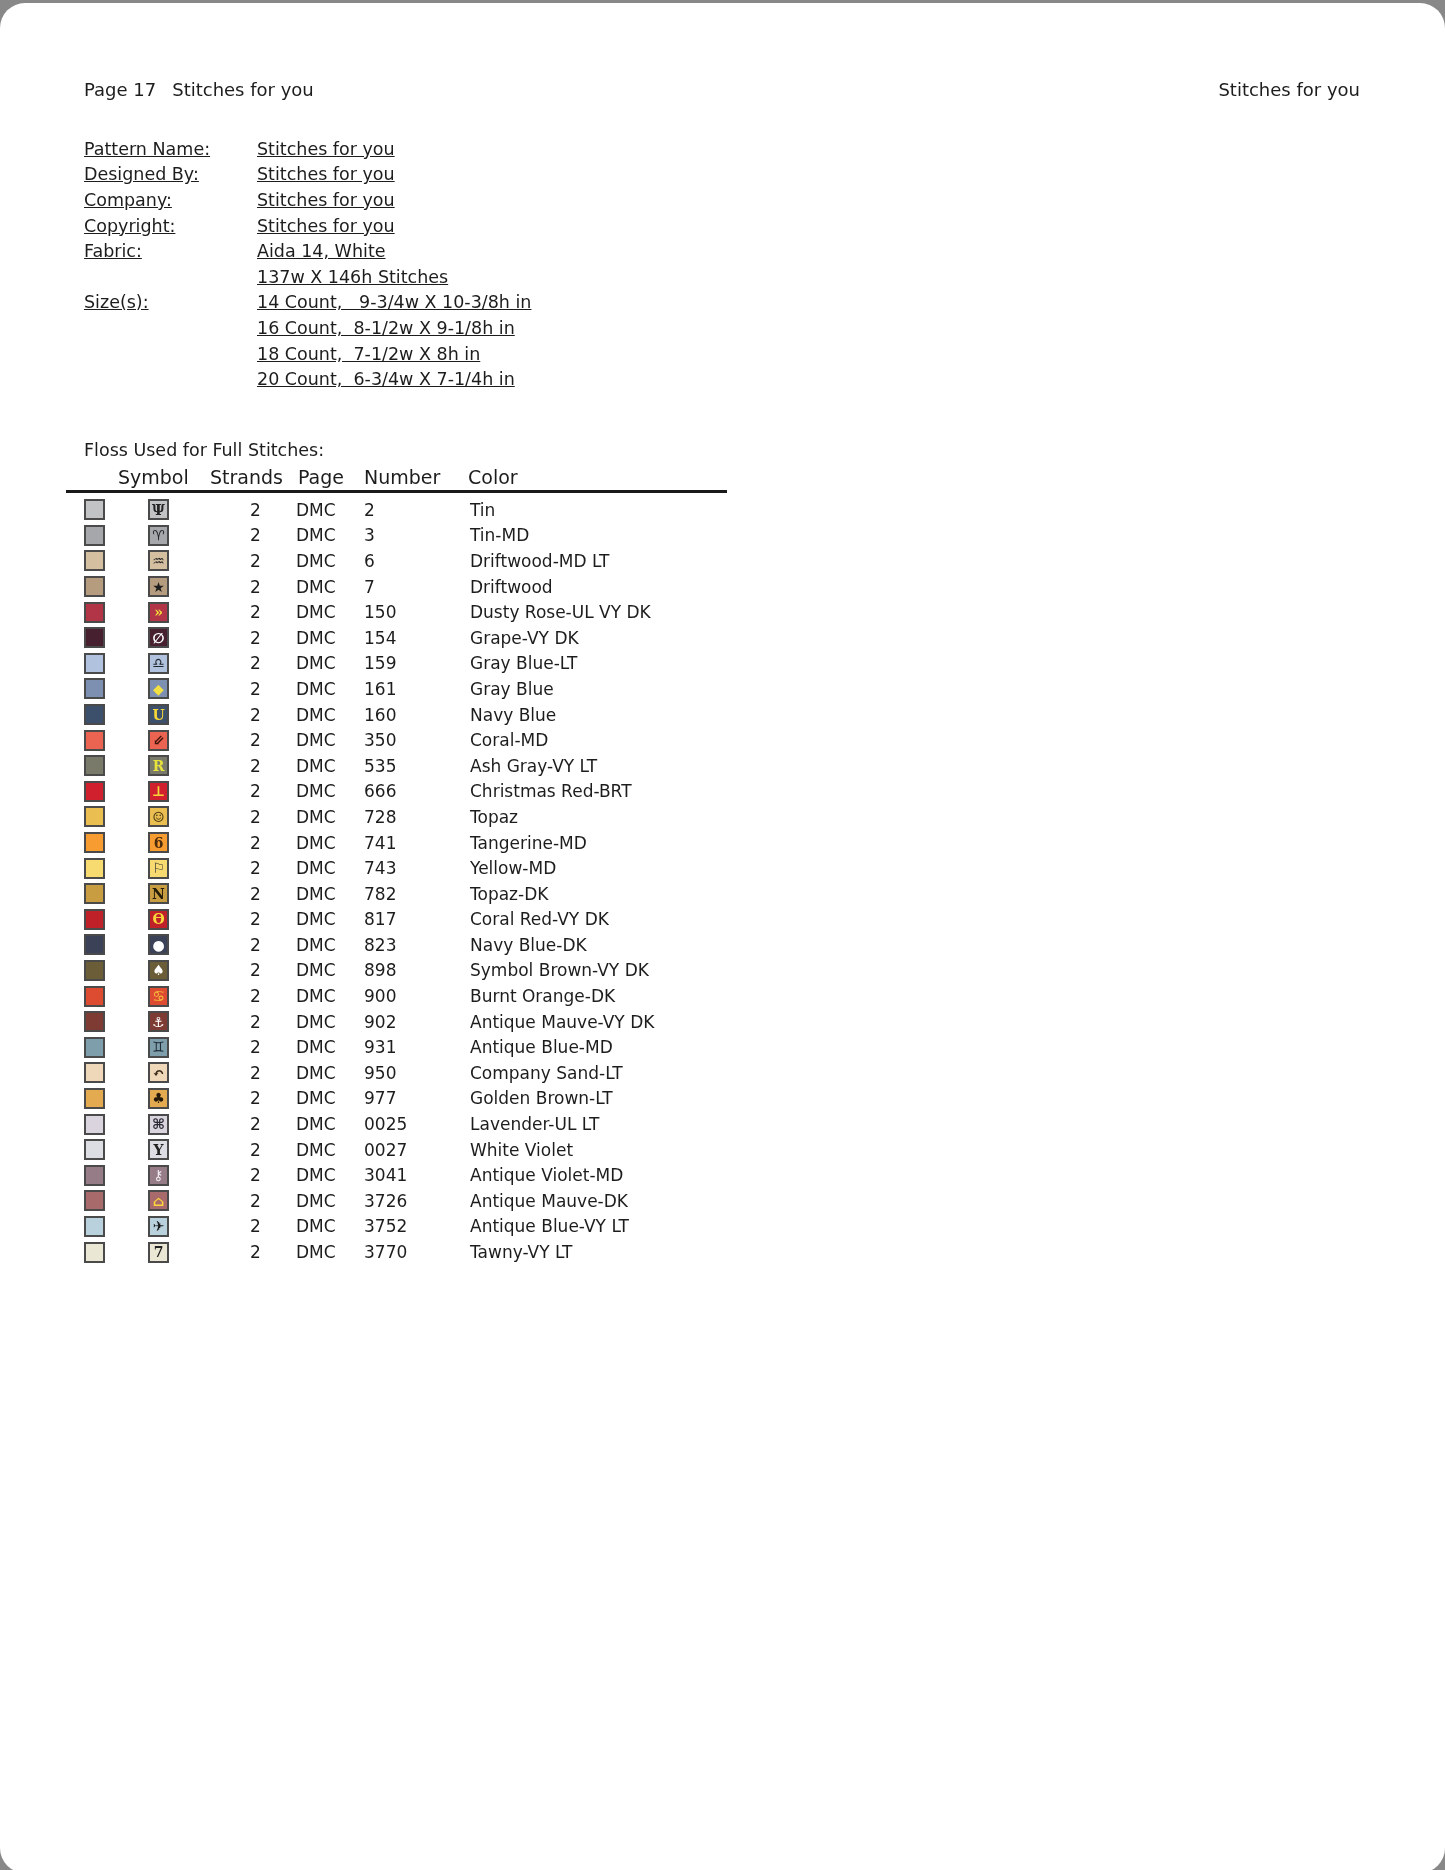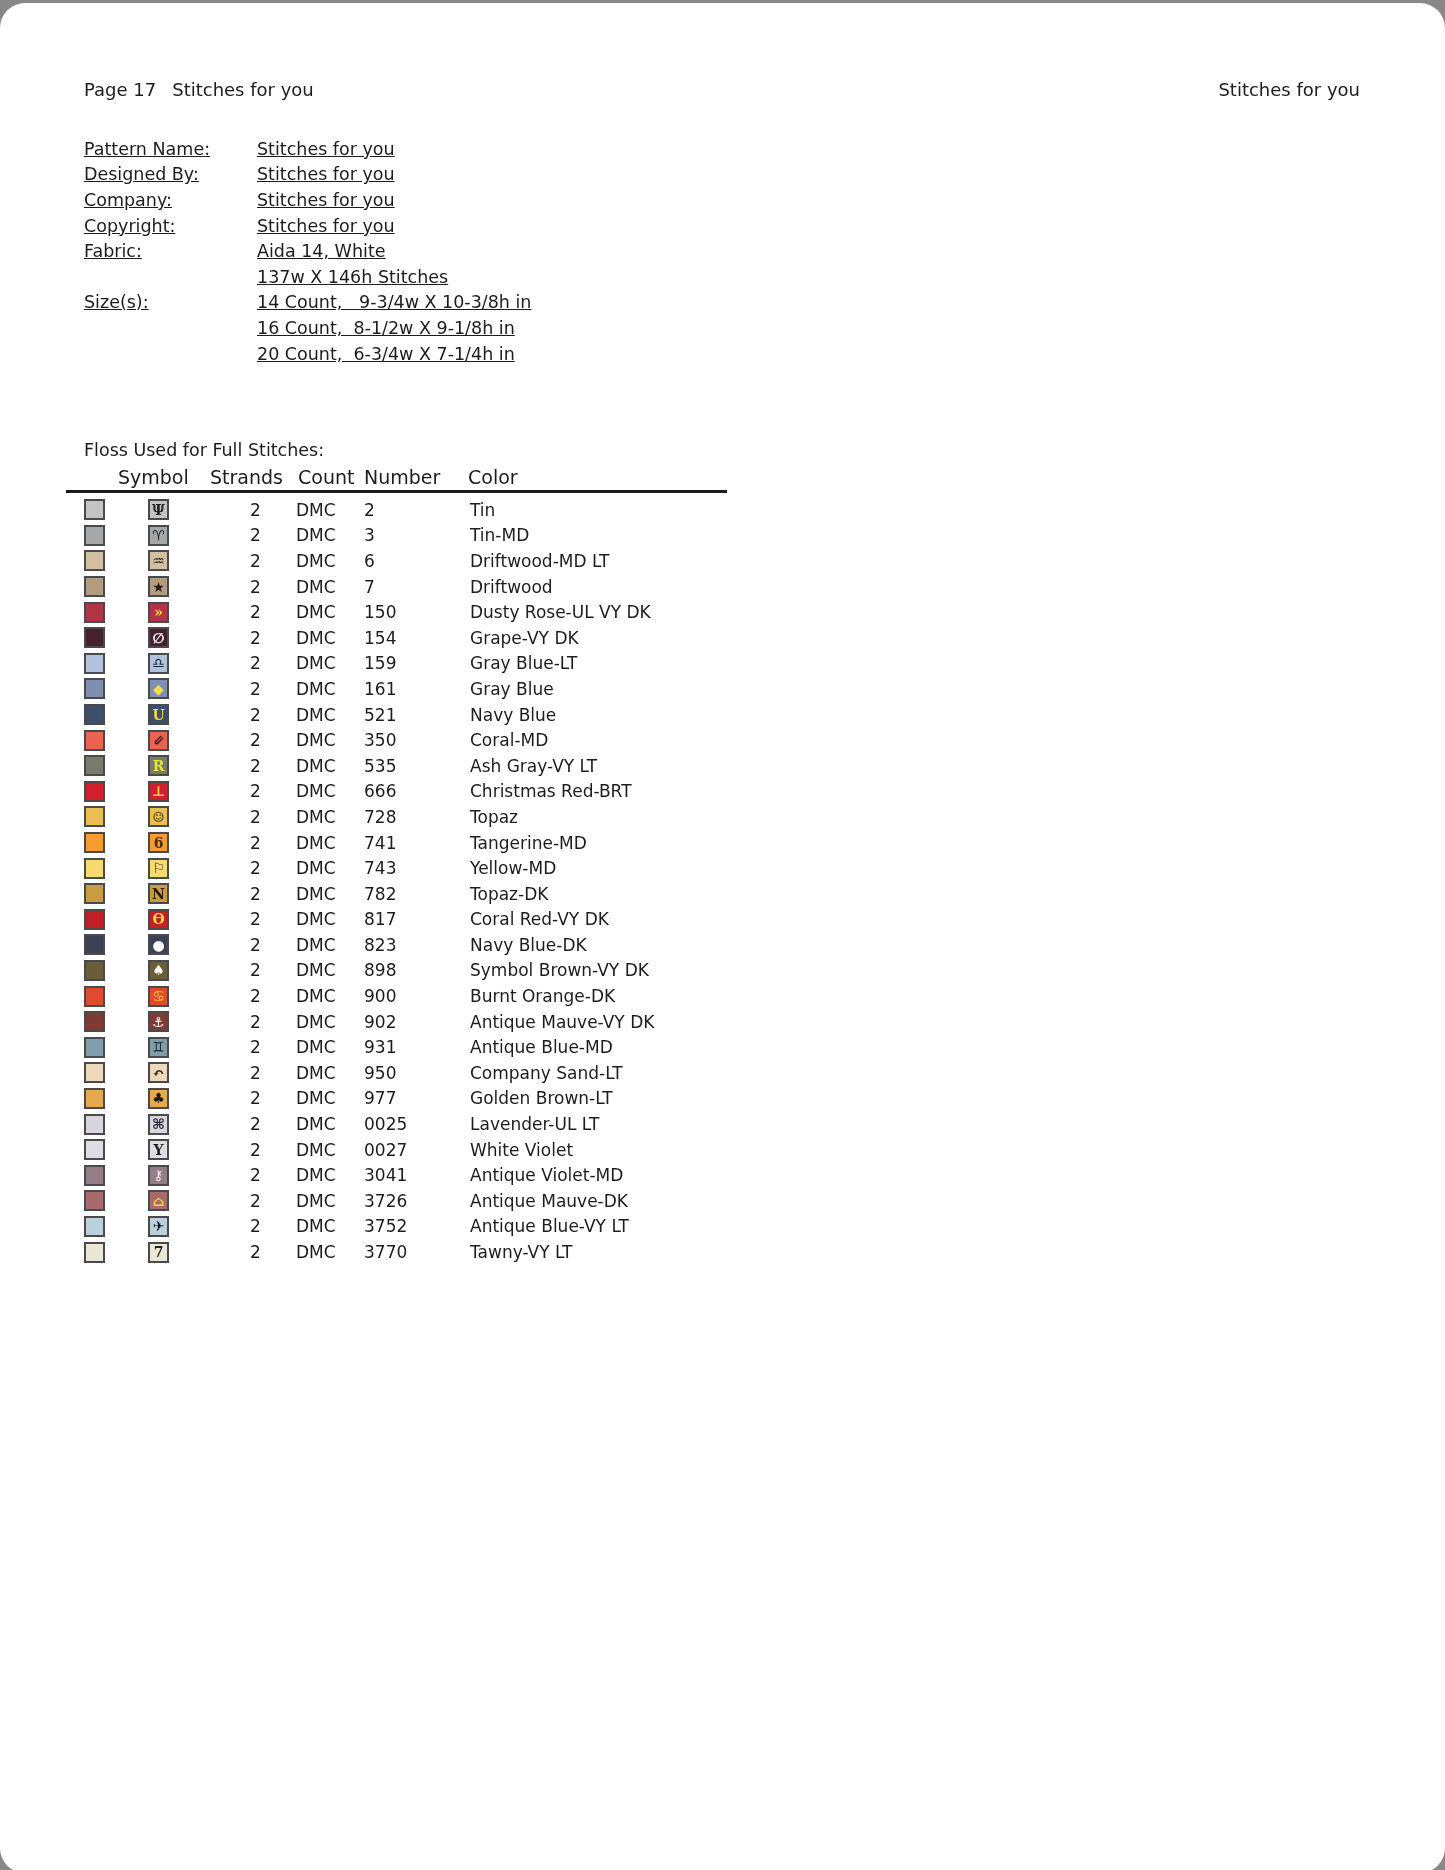--- a/index.html
+++ b/index.html
@@ -104,30 +104,34 @@
       <div class="info-row">
         <div class="info-label">Size(s):</div>
         <div class="info-value">14 Count,   9-3/4w X 10-3/8h in</div>
       </div>
       <div class="info-row">
         <div class="info-label"></div>
         <div class="info-value">16 Count,  8-1/2w X 9-1/8h in</div>
       </div>
       <div class="info-row">
         <div class="info-label"></div>
+        <div class="info-value">18 Count,  7-1/2w X 8h in</div>
+      </div>
+      <div class="info-row">
+        <div class="info-label"></div>
         <div class="info-value">20 Count,  6-3/4w X 7-1/4h in</div>
       </div>
   </div>
 
   <div class="floss-title">Floss Used for Full Stitches:</div>
 
   <div class="col-headers">
     <div>Symbol</div>
     <div>Strands</div>
-    <div>Count</div>
+    <div>Page</div>
     <div>Number</div>
     <div>Color</div>
   </div>
 
   <div class="rule"></div>
 
   <div class="floss-rows">
     <div class="floss-row">
         <div>
           <div class="swatch-box" style="background: rgb(193, 195, 197);"></div>
@@ -226,21 +230,21 @@
       </div>
       <div class="floss-row">
         <div>
           <div class="swatch-box" style="background: rgb(61, 80, 107);"></div>
         </div>
         <div>
           <div class="symbol-box" style="background: rgb(61, 80, 107); color: rgb(245, 216, 56);">U</div>
         </div>
         <div>2</div>
         <div>DMC</div>
-        <div>521</div>
+        <div>160</div>
         <div>Navy Blue</div>
       </div>
       <div class="floss-row">
         <div>
           <div class="swatch-box" style="background: rgb(235, 100, 81);"></div>
         </div>
         <div>
           <div class="symbol-box" style="background: rgb(235, 100, 81); color: rgb(58, 18, 8);">⇙</div>
         </div>
         <div>2</div>

